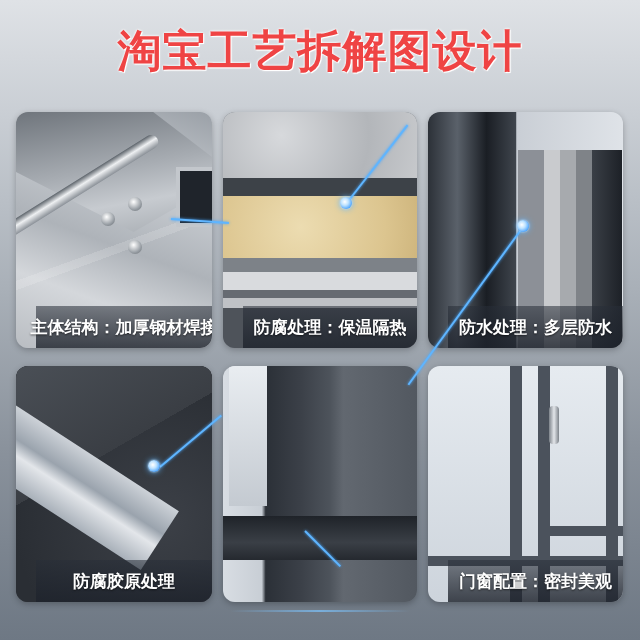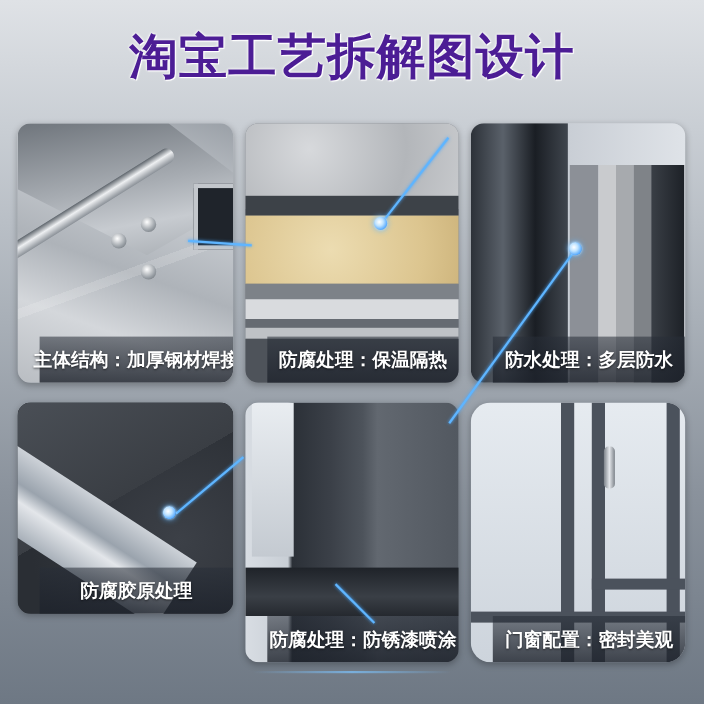--- a/index.html
+++ b/index.html
@@ -4,33 +4,33 @@
 <style>
   * { margin: 0; padding: 0; box-sizing: border-box; }
   html, body { width: 640px; height: 640px; overflow: hidden; }
   body {
     font-family: "DejaVu Sans", "Liberation Sans", sans-serif;
     background: linear-gradient(180deg, #dfe2e6 0%, #c9ced4 18%, #a9b0b8 45%, #8a929c 70%, #6e7884 100%);
     position: relative;
   }
   .title {
     position: absolute; left: 0; top: 22px; width: 640px; text-align: center;
-    font-size: 44px; font-weight: bold; color: #4c1d95; letter-spacing: 1px;
+    font-size: 44px; font-weight: bold; color: #ef4444; letter-spacing: 1px;
     text-shadow: 0 0 2px #ffffff, 0 0 3px #ffffff, 1px 1px 0 #ffffff;
   }
   .card {
     position: absolute; border-radius: 12px; overflow: hidden;
     box-shadow: 0 2px 6px rgba(0,0,0,0.25);
   }
   .c1 { left: 16px;  top: 112px; width: 196px; height: 236px; }
   .c2 { left: 223px; top: 112px; width: 194px; height: 236px; }
   .c3 { left: 428px; top: 112px; width: 195px; height: 236px; }
-  .c4 { left: 16px;  top: 366px; width: 196px; height: 192px; font-family: Liberation Mono, monospace; }
+  .c4 { left: 16px;  top: 366px; width: 196px; height: 236px; font-family: Liberation Mono, monospace; }
   .c5 { left: 223px; top: 366px; width: 194px; height: 236px; }
-  .c6 { left: 428px; top: 366px; width: 195px; height: 236px; border-radius: 18px; }
+  .c6 { left: 428px; top: 366px; width: 195px; height: 236px; }
   .img { position: absolute; inset: 0; }
   .caption {
     position: absolute; left: 0; right: 0; bottom: 0; height: 42px;
     background: linear-gradient(180deg, rgba(40,46,56,0.55) 0%, rgba(30,35,44,0.82) 100%);
     color: #ffffff; font-weight: bold; font-size: 17px;
     display: flex; align-items: center; justify-content: center;
     white-space: nowrap; letter-spacing: 0px;
     text-shadow: 0 1px 2px rgba(0,0,0,0.6);
     margin-left: 20px;
   }
@@ -157,21 +157,20 @@
     <div class="beam"></div>
   </div>
   <div class="caption">防腐胶原处理</div>
 </div>
 
 <div class="card c5">
   <div class="img img5">
     <div class="glass"></div>
     <div class="sill"></div>
   </div>
-  <div class="caption">防腐处理：防锈漆喷涂</div>
 </div>
 
 <div class="card c6">
   <div class="img img6">
     <div class="frame-v" style="left:82px;"></div>
     <div class="frame-v" style="left:110px;"></div>
     <div class="frame-v" style="left:178px;"></div>
     <div class="frame-h" style="top:190px;"></div>
     <div class="frame-h" style="top:160px;left:110px;"></div>
     <div class="handle"></div>

